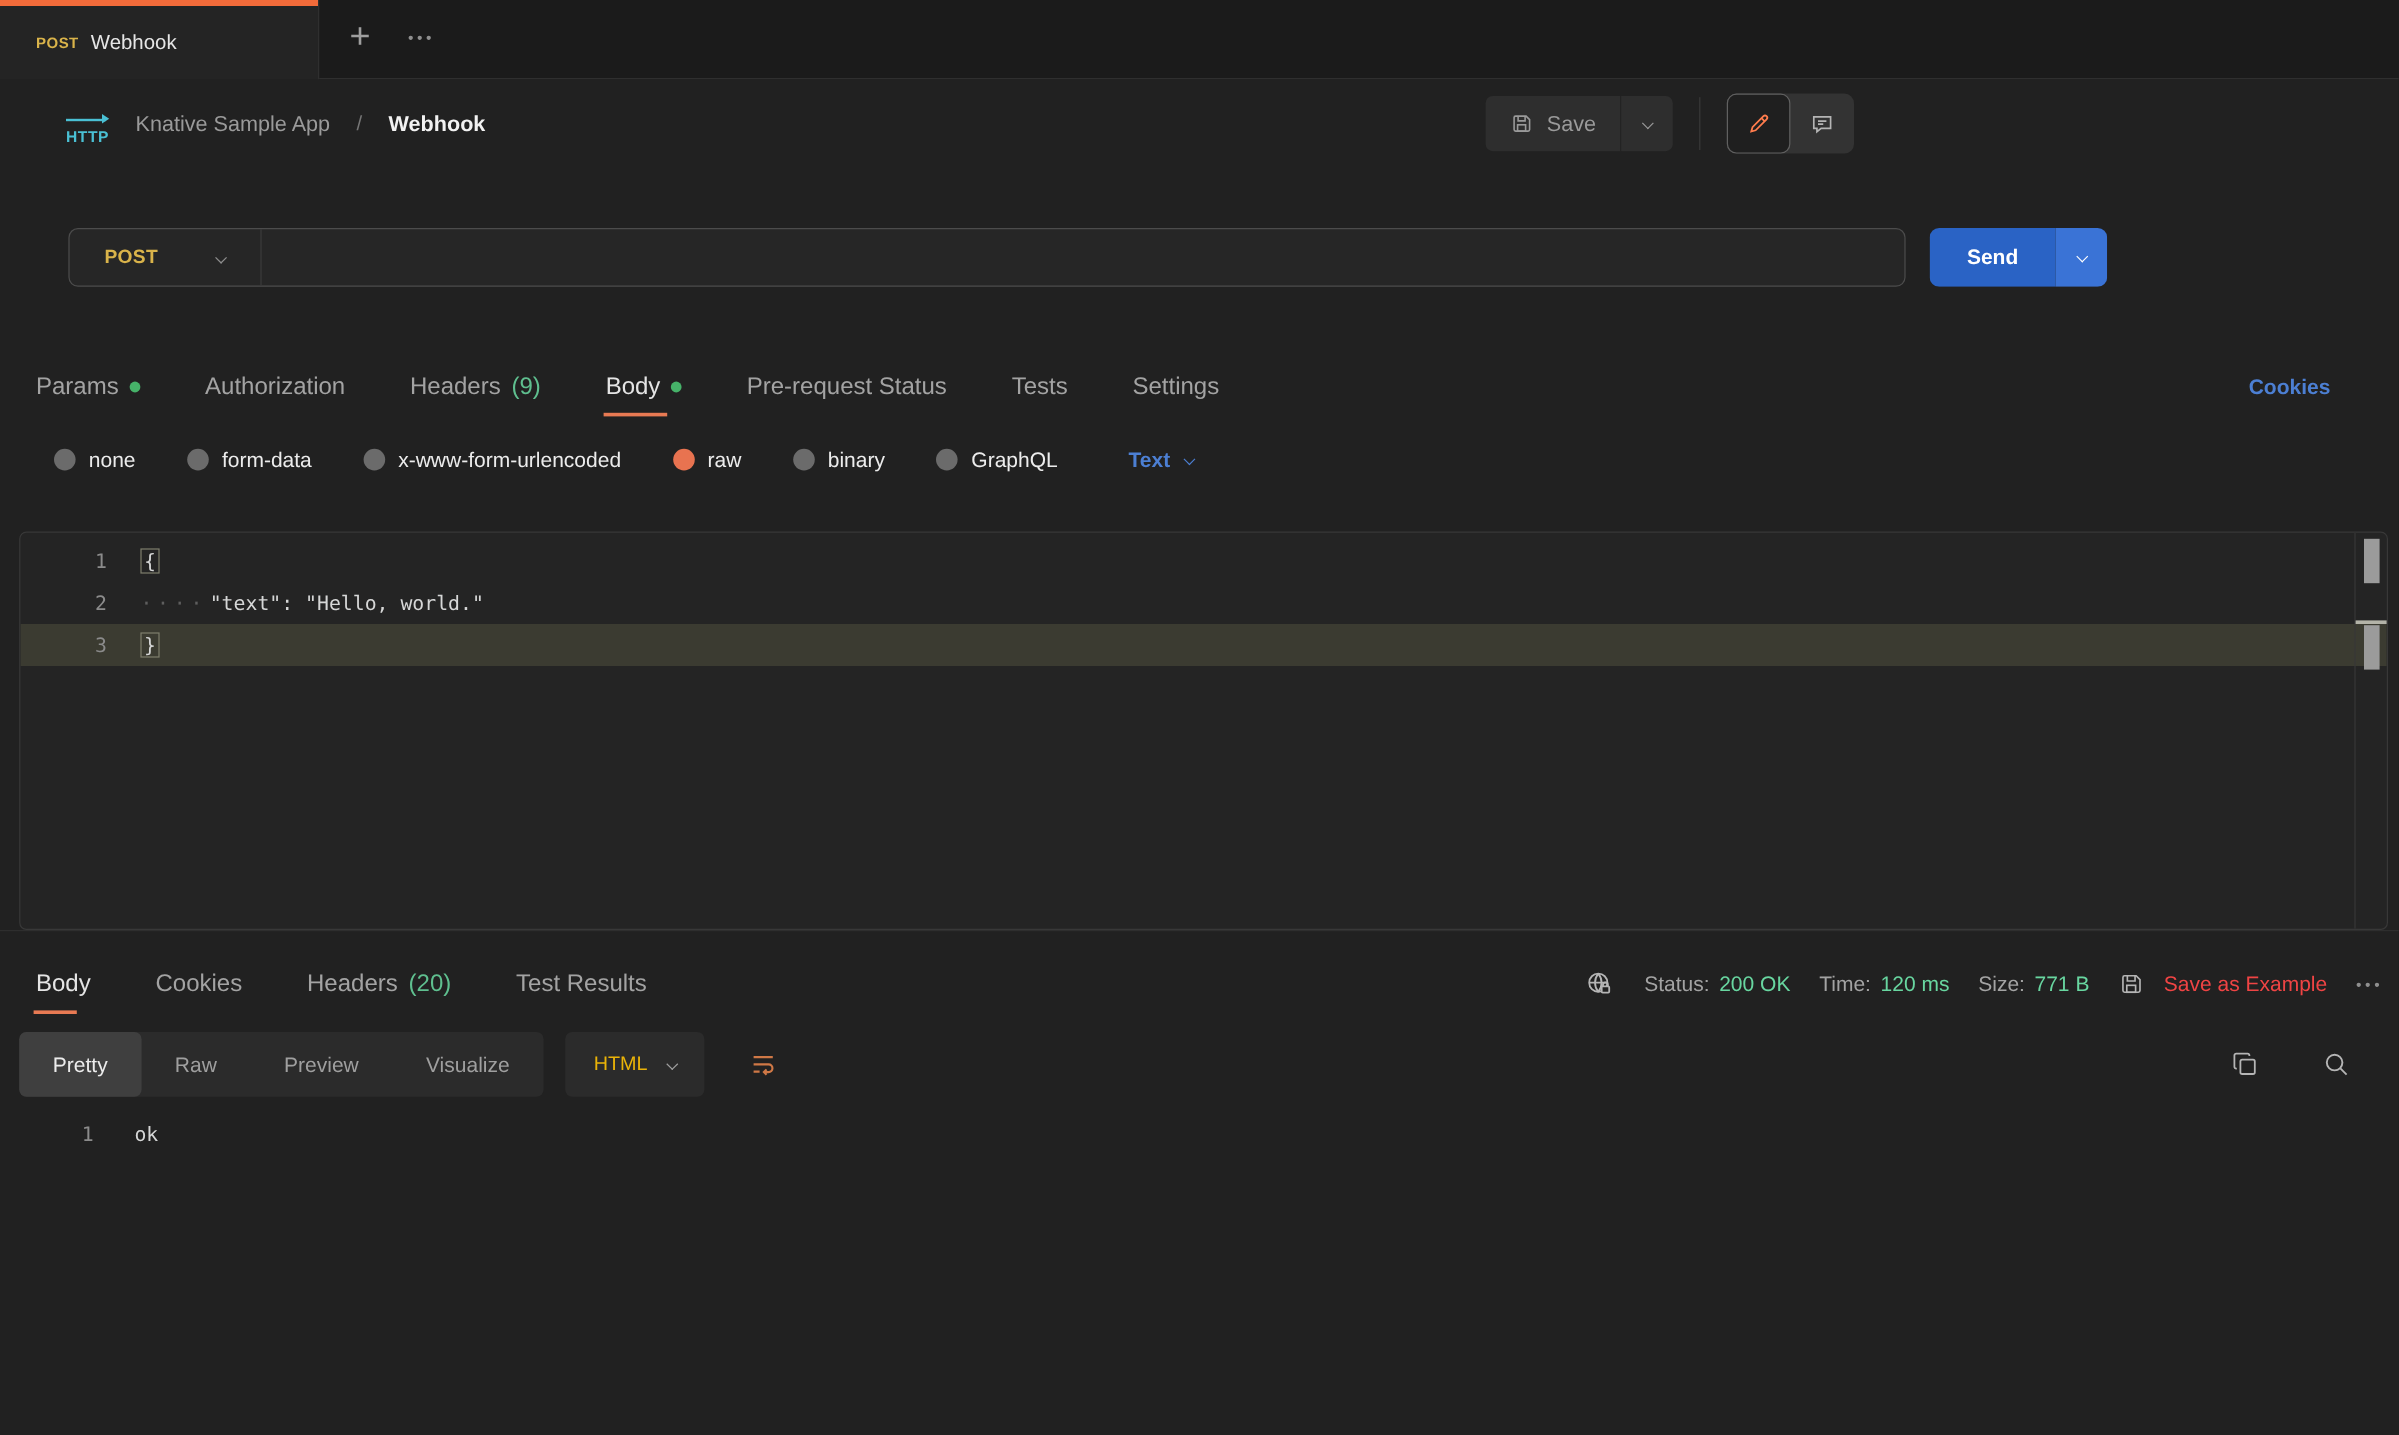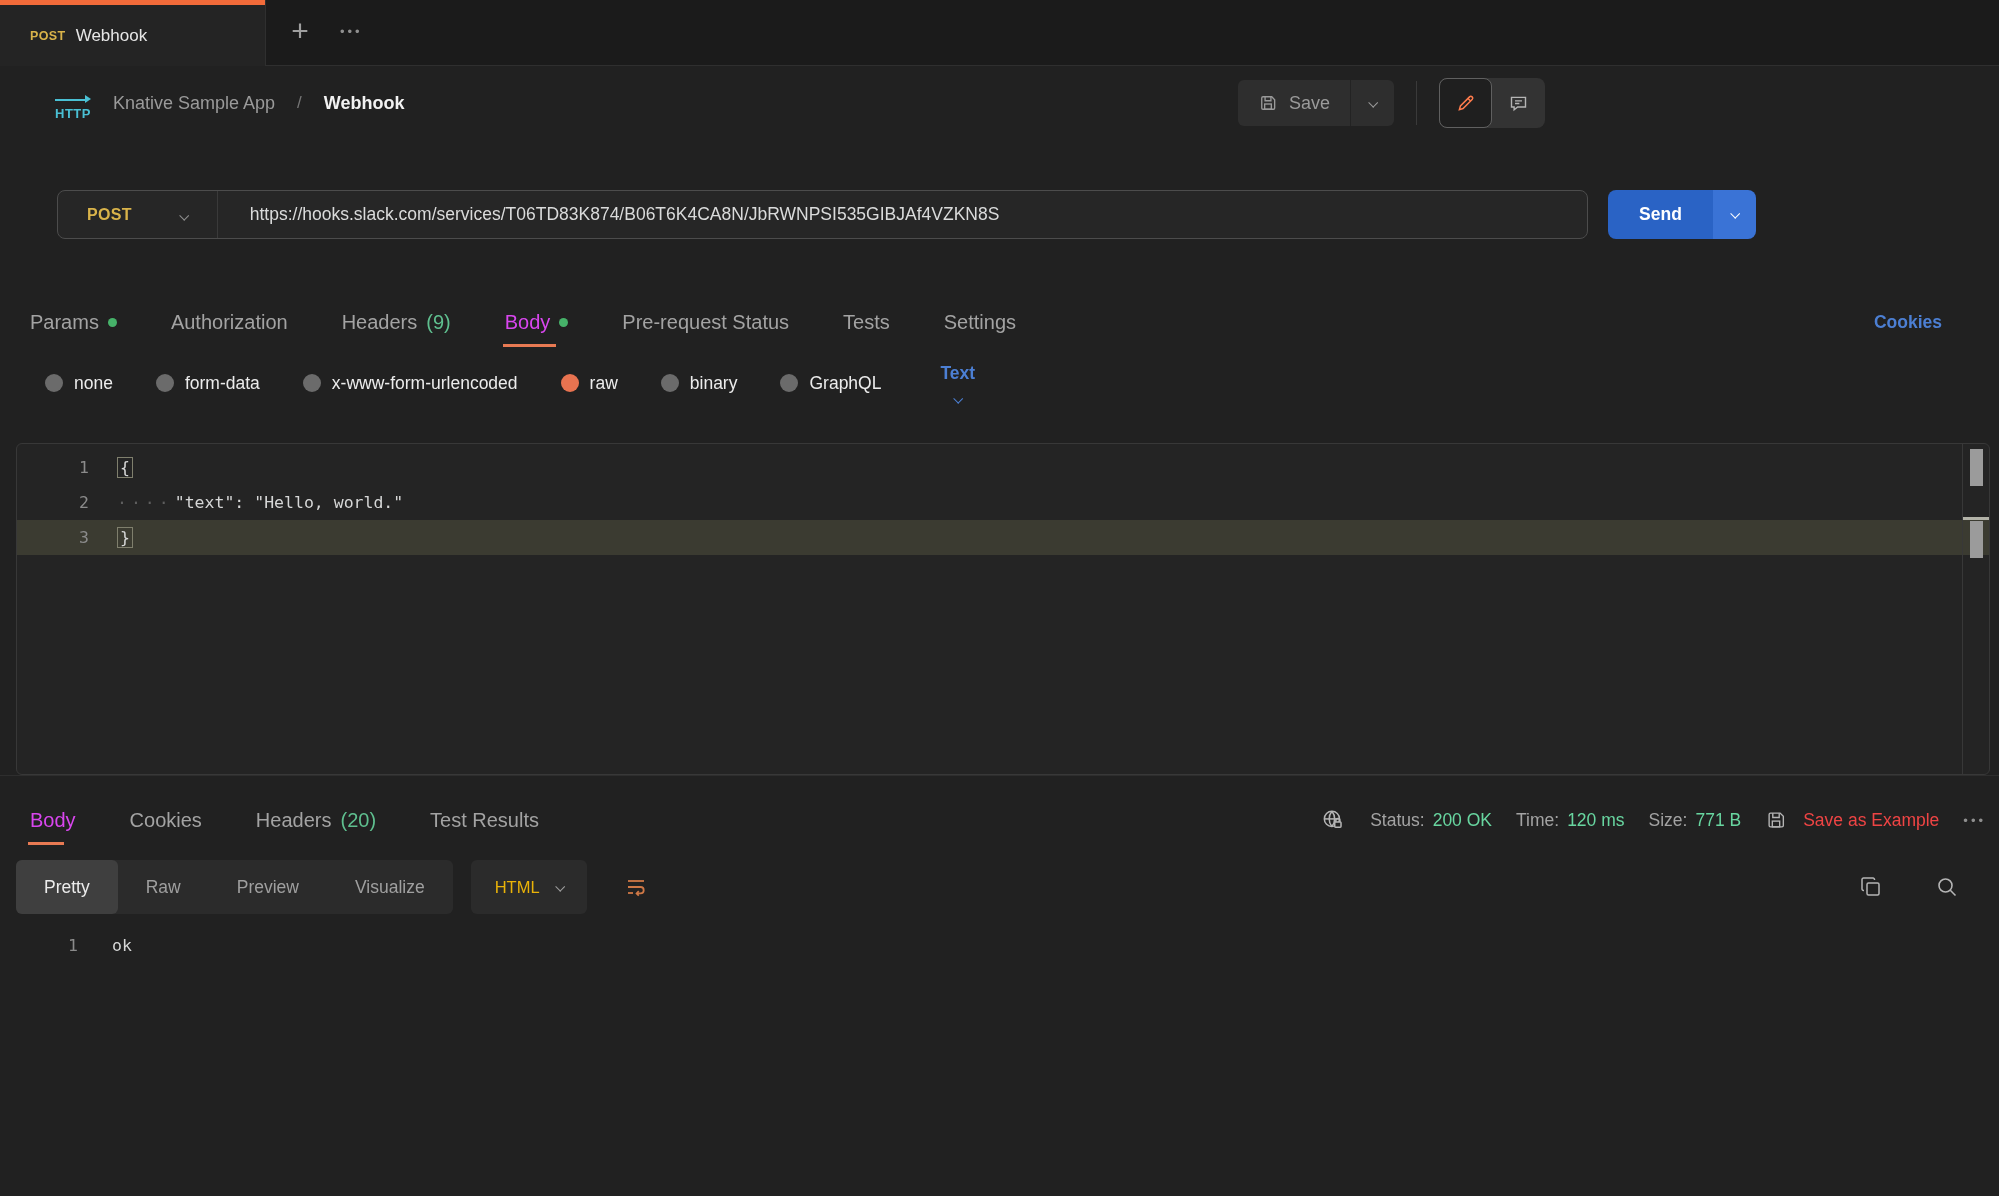--- a/index.html
+++ b/index.html
@@ -49,33 +49,33 @@
   .url-method-chev { color:#8f8f8f; margin-left:48px; cursor:pointer; }
   .url-divider { width:1px; height:47px; background:#3a3a3a; margin-left:30px; }
   .url-text { color:#dadbdb; font-size:17.5px; margin-left:32px; white-space:nowrap; cursor:text; }
   .send-btn { position:absolute; top:190px; left:1608px; width:148px; height:49px; border-radius:8px; overflow:hidden; display:flex; cursor:pointer; }
   .send-main { flex:1; background:#2a63c5; color:#ffffff; font-size:17.5px; font-weight:700; display:flex; align-items:center; justify-content:center; }
   .send-chev { width:43px; background:#3a73d6; color:#fff; display:flex; align-items:center; justify-content:center; }
 
   
   .req-tabs { position:absolute; top:297px; left:30px; right:30px; height:50px; display:flex; align-items:center; }
   .rtab { display:flex; align-items:center; gap:9px; color:#a3a3a3; font-size:20px; margin-right:54px; height:50px; cursor:pointer; position:relative; }
-  .rtab.active { color:#d946ef;justify-content:center; }
+  .rtab.active { color:#e5e5e5;justify-content:center; }
   .rtab.active .under { position:absolute; left:-2px; right:12px; bottom:0; height:3px; background:#e87a53; }
   .gdot { width:9px; height:9px; border-radius:50%; background:#46b269; }
   .gcount { color:#5fbf8f; }
   .cookies-link { position:absolute; right:27px; color:#4c7fd3; font-size:17.5px; font-weight:700; cursor:pointer; }
 
   
   .mode-row { position:absolute; top:360px; left:45px; height:46px; display:flex; align-items:center; gap:43px; }
   .mode { display:flex; align-items:center; gap:11px; cursor:pointer; }
   .radio { width:18px; height:18px; border-radius:50%; background:#6b6b6b; }
   .radio.sel { background:#e87350; }
   .mode-label { color:#ececec; font-size:17.5px; }
-  .fmt-select { display:flex; align-items:center; gap:12px; color:#4c7fd3; margin-left:16px; cursor:pointer;flex-direction:column; }
+  .fmt-select { display:flex; align-items:center; gap:12px; color:#4c7fd3; margin-left:16px; cursor:pointer; }
   .fmt-label { font-size:17.5px; font-weight:700; }
 
   
   .editor { position:absolute; top:443px; left:16px; width:1974px; height:332px; background:#242424; border:1px solid #383838; border-radius:6px; overflow:hidden; }
   .ed-row { display:flex; align-items:center; height:35px; font-family:"DejaVu Sans Mono", monospace; font-size:16.5px; }
   .ed-row.current { background:#3b3b31; }
   .ed-rows { margin-top:6px; }
   .gutter { width:72px; text-align:right; color:#8b8b8b; flex:none; }
   .code { padding-left:28px; color:#d6d7d7; white-space:pre; }
   .bracket { border:1px solid #7f7f6d; padding:0 2px; }
@@ -173,21 +173,20 @@
         </span>
       </div>
     </div>
   </div>
 </div>
 
 <div class="url-bar">
   <span class="url-method">POST</span>
   <span class="url-method-chev"><span class="chev sm"></span></span>
   <span class="url-divider"></span>
-  <span class="url-text">https://hooks.slack.com/services/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</span>
 </div>
 <div class="send-btn">
   <div class="send-main">Send</div>
   <div class="send-chev">
       <span class="chev sm"></span>
     </div>
 </div>
 
 <div class="req-tabs">
   <div class="rtab">

